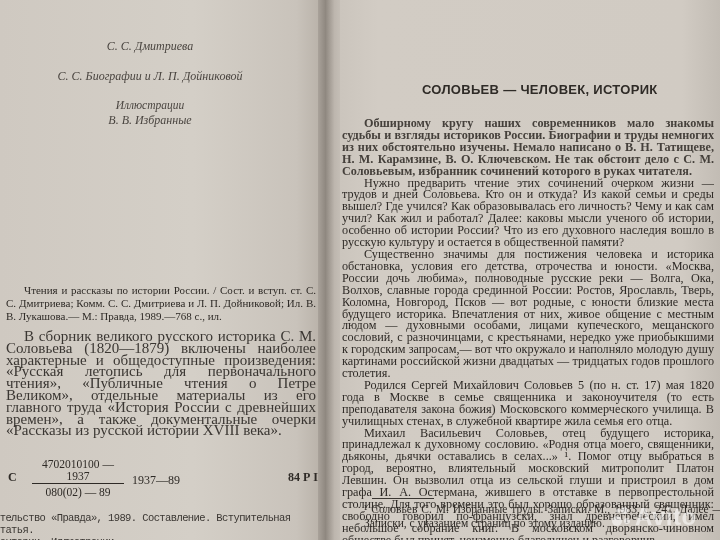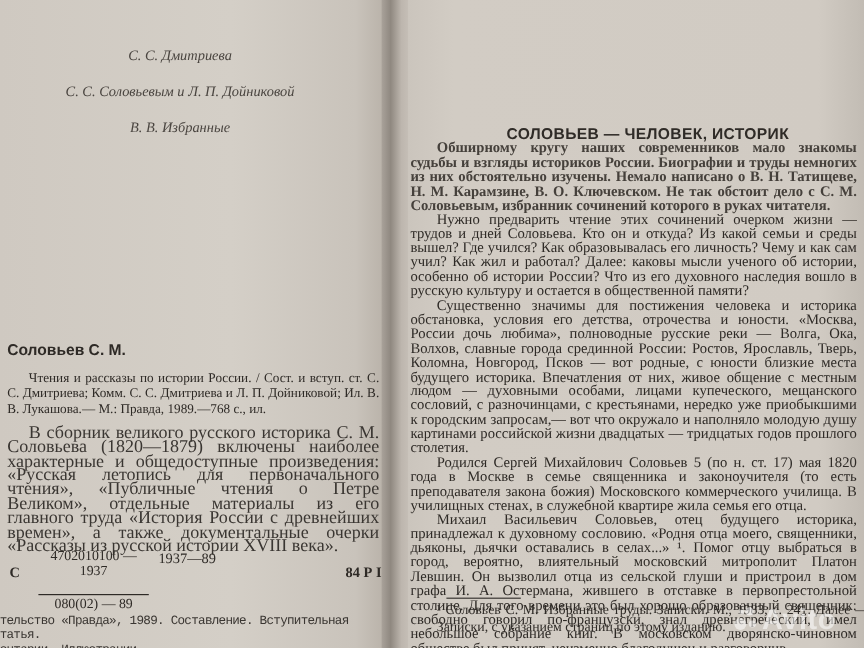--- a/index.html
+++ b/index.html
@@ -26,47 +26,47 @@
     font-style: italic; color: #4a4540; font-size: 11.5px; }
   .credits .role { margin: 0; line-height: 14px; }
   .credits .name { margin: 0 0 14px 0; line-height: 16px; font-size: 12px; }
   .bib { position: absolute; left: 6px; top: 284px; width: 310px; color: #2e2a26; }
   .bib .author { font-family: "Liberation Sans", sans-serif; font-weight: bold; font-size: 13px; margin: 0 0 10px 0; }
   .bib .entry { font-size: 11px; line-height: 13px; margin: 0 0 0 0; text-indent: 18px; text-align: justify; }
   .bib .annotation { font-size: 15px; line-height: 11.8px; margin: 8px 0 0 0; text-indent: 18px; text-align: justify; color: #3a3632; }
   .catalog { position: absolute; left: 8px; top: 458px; width: 310px; height: 40px; color: #2e2a26; font-size: 12px; }
   .catalog .letter { position: absolute; left: 0; top: 12px; font-weight: bold; }
   .catalog .frac { position: absolute; left: 24px; top: 0; text-align: center; width: 92px; font-size: 11.5px; }
-  .catalog .frac .num { border-bottom: 1px solid #2e2a26; padding-bottom: 13px; }
+  .catalog .frac .num { border-bottom: 1px solid #2e2a26; padding-bottom: 1px; }
   .catalog .frac .den { padding-top: 2px; }
-  .catalog .code2 { position: absolute; left: 124px; top: 0; }
+  .catalog .code2 { position: absolute; left: 124px; top: 15px; }
   .catalog .bbk { position: absolute; right: 0; top: 12px; font-weight: bold; }
   .imprint { position: absolute; left: -6px; top: 512px; width: 330px; font-size: 10.5px; line-height: 12px; color: #3a3632; font-family: "Liberation Mono", monospace; letter-spacing: -0.6px; }
-  .chapter-title { position: absolute; left: 82px; top: 104px; font-family: "Liberation Sans", sans-serif; font-weight: bold; font-size: 13px; color: #2f2b27; letter-spacing: 0.3px; filter: blur(0.4px); }
+  .chapter-title { position: absolute; left: 82px; top: 82px; font-family: "Liberation Sans", sans-serif; font-weight: bold; font-size: 13px; color: #2f2b27; letter-spacing: 0.3px; filter: blur(0.4px); }
   .body-text { position: absolute; left: 2px; top: 118px; width: 372px; color: #2e2a26; font-size: 12.2px; line-height: 11.9px; }
   .body-text p { margin: 0; text-indent: 22px; text-align: justify; }
   .body-text p.first { color: #45403b; filter: blur(0.3px); font-weight: bold; }
   .footnote-rule { position: absolute; left: 32px; top: 498px; width: 62px; border-top: 1px solid #3a3632; }
   .footnotes { position: absolute; left: 24px; top: 502px; width: 360px; font-size: 11.5px; line-height: 14px; color: #2e2a26; }
   .watermark { position: absolute; left: 612px; top: 503px; font-family: "Liberation Sans", sans-serif; font-weight: bold; font-size: 24px; color: rgba(255,255,255,0.55); letter-spacing: 0.5px; }
   .watermark .dots { display: inline-block; width: 20px; height: 20px; position: relative; vertical-align: -2px; margin-right: 3px; }
   .watermark .dots i { position: absolute; border-radius: 50%; background: rgba(255,255,255,0.55); }
 </style>
 </head>
 <body>
 
 <div class="page-left">
   <div class="credits">
     <p class="name">С. С. Дмитриева</p>
-    <p class="name">С. С. Соловьевым и Л. П. Дойниковой</p>
+    <p class="name">С. С. Биографии и Л. П. Дойниковой</p>
+    <p class="role">Иллюстрации</p>
     <p class="name">В. В. Избранные</p>
   </div>
 
   <div class="bib">
-    <p class="author">Соловьев С. М.</p>
     <p class="entry">Чтения и рассказы по истории России. / Сост. и вступ. ст. С. С. Дмитриева; Комм. С. С. Дмитриева и Л. П. Дойниковой; Ил. В. В. Лукашова.— М.: Правда, 1989.—768 с., ил.</p>
     <p class="annotation">В сборник великого русского историка С. М. Соловьева (1820—1879) включены наиболее характерные и общедоступные произведения: «Русская летопись для первоначального чтения», «Публичные чтения о Петре Великом», отдельные материалы из его главного труда «История России с древнейших времен», а также документальные очерки «Рассказы из русской истории XVIII века».</p>
   </div>
 
   <div class="catalog">
     <span class="letter">С</span>
     <div class="frac">
       <div class="num">4702010100 — 1937</div>
       <div class="den">080(02) — 89</div>
     </div>

